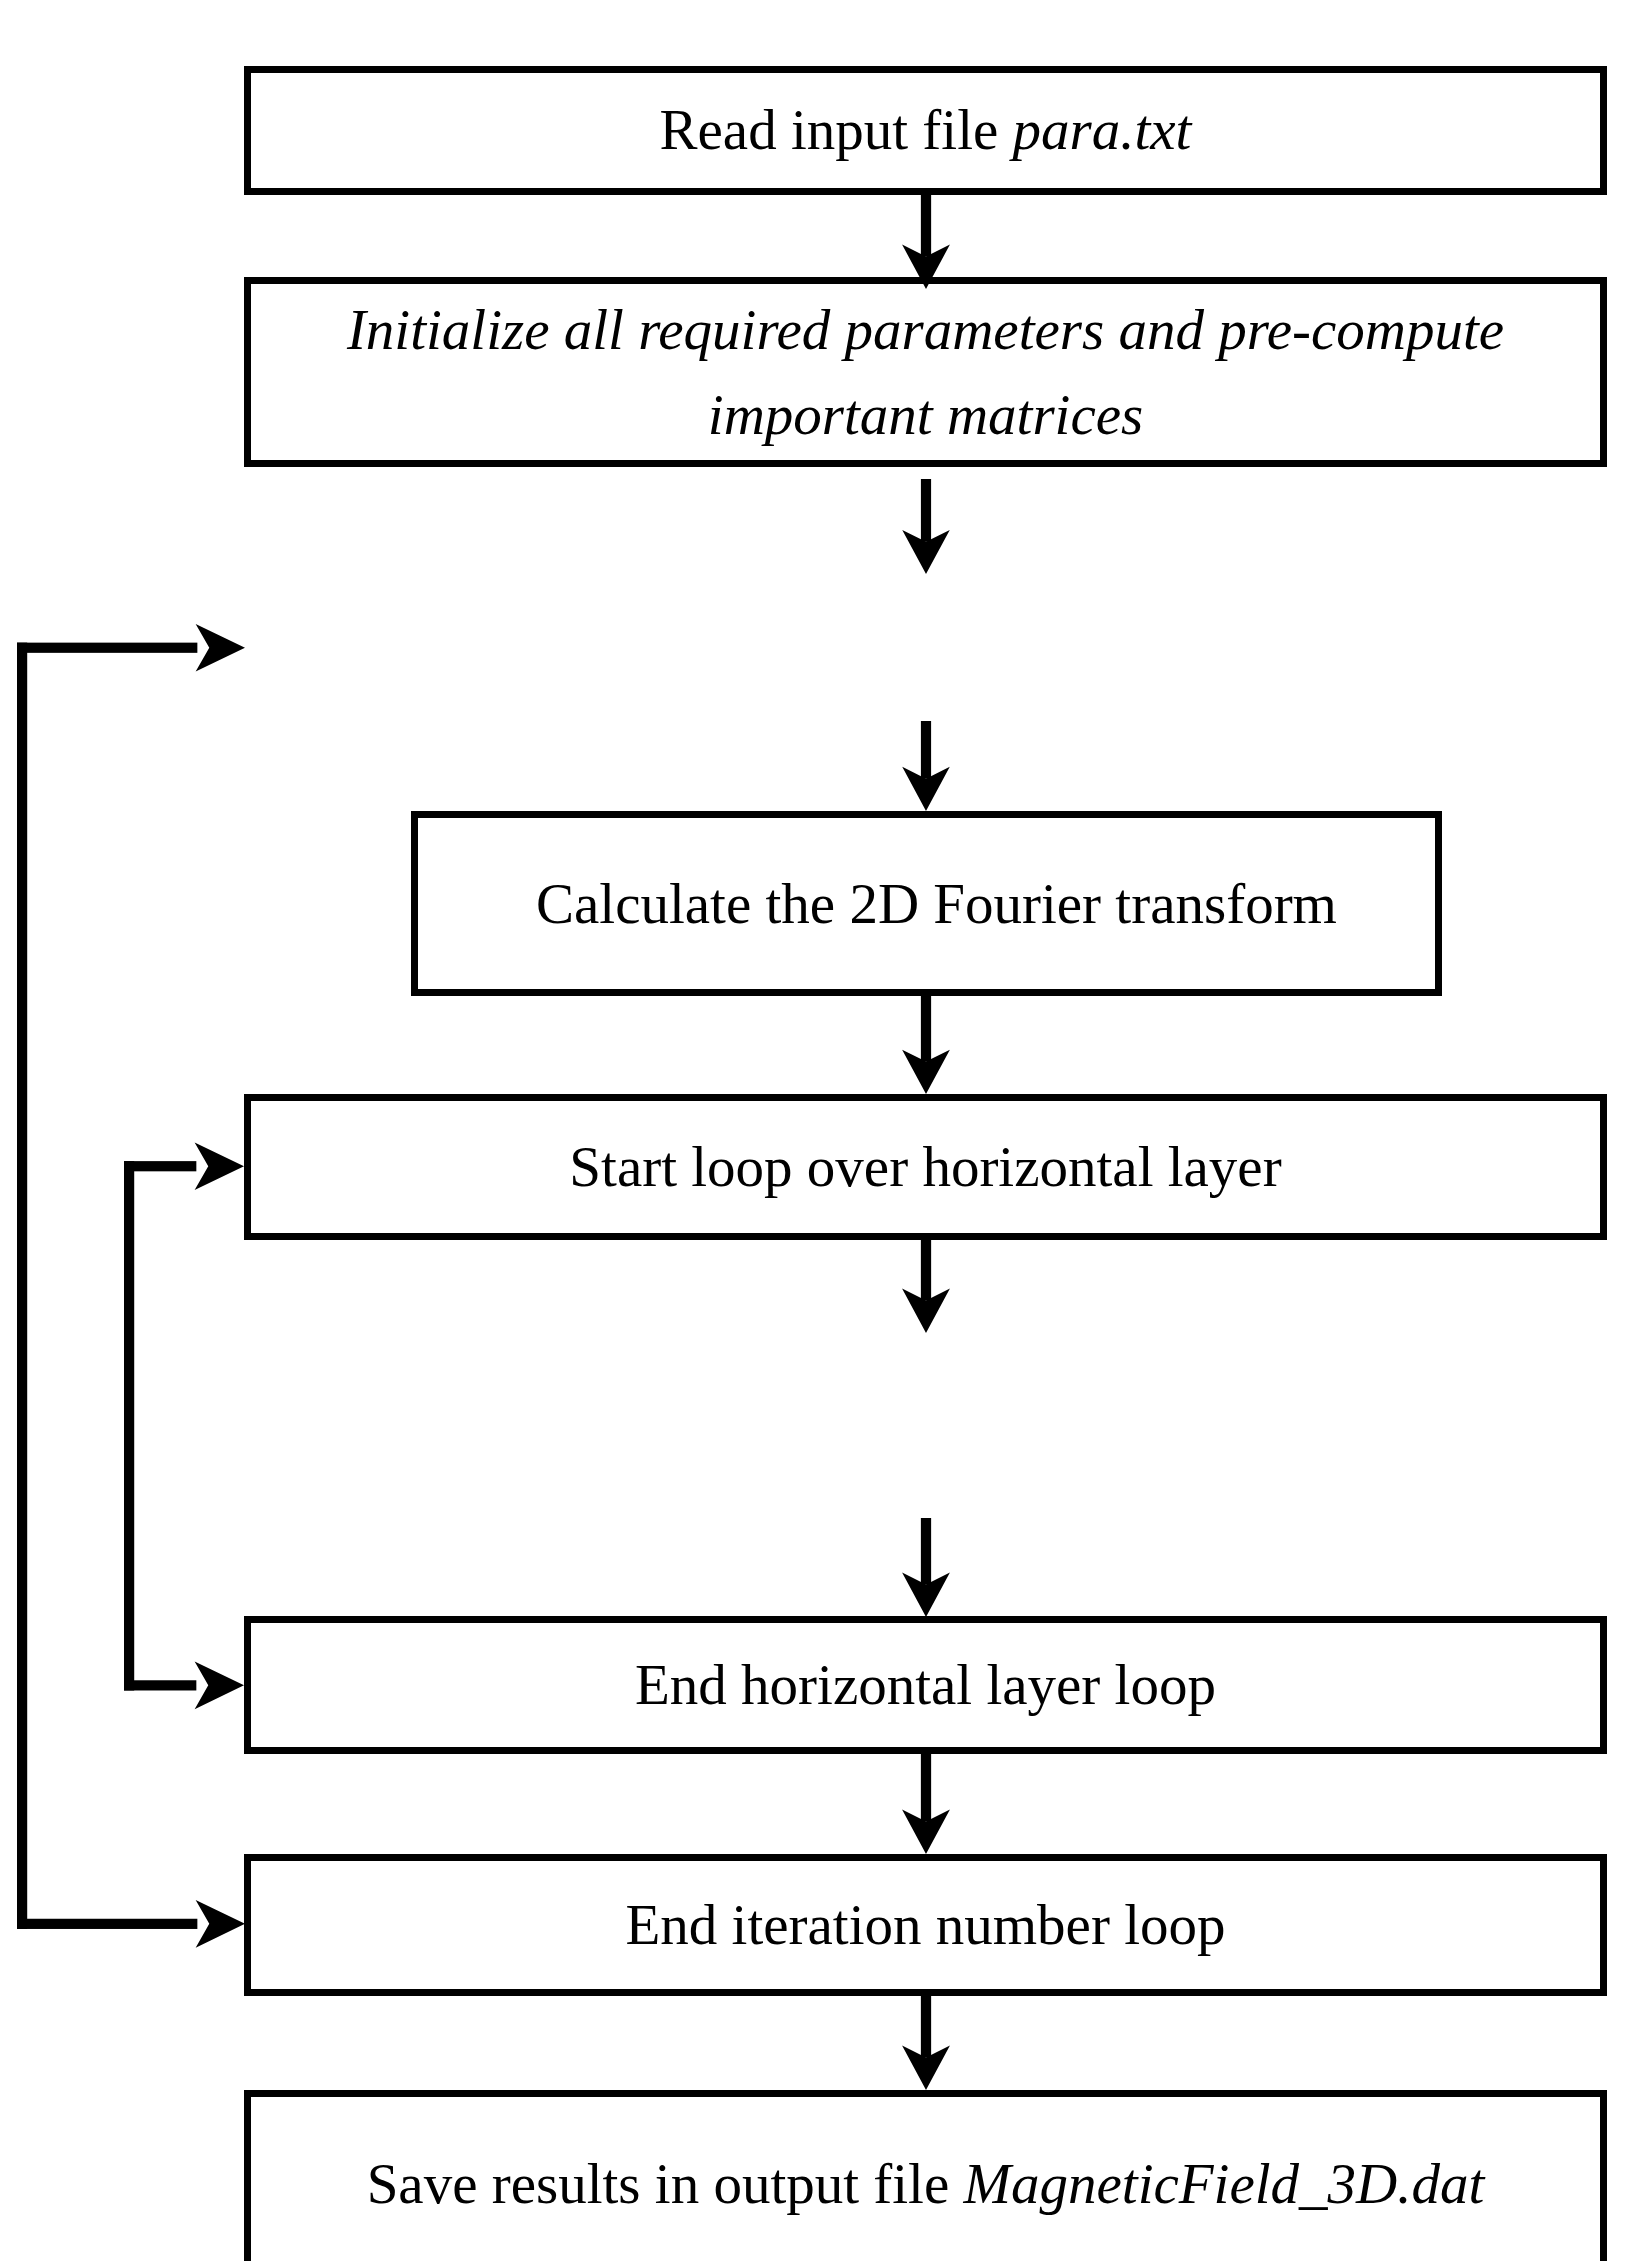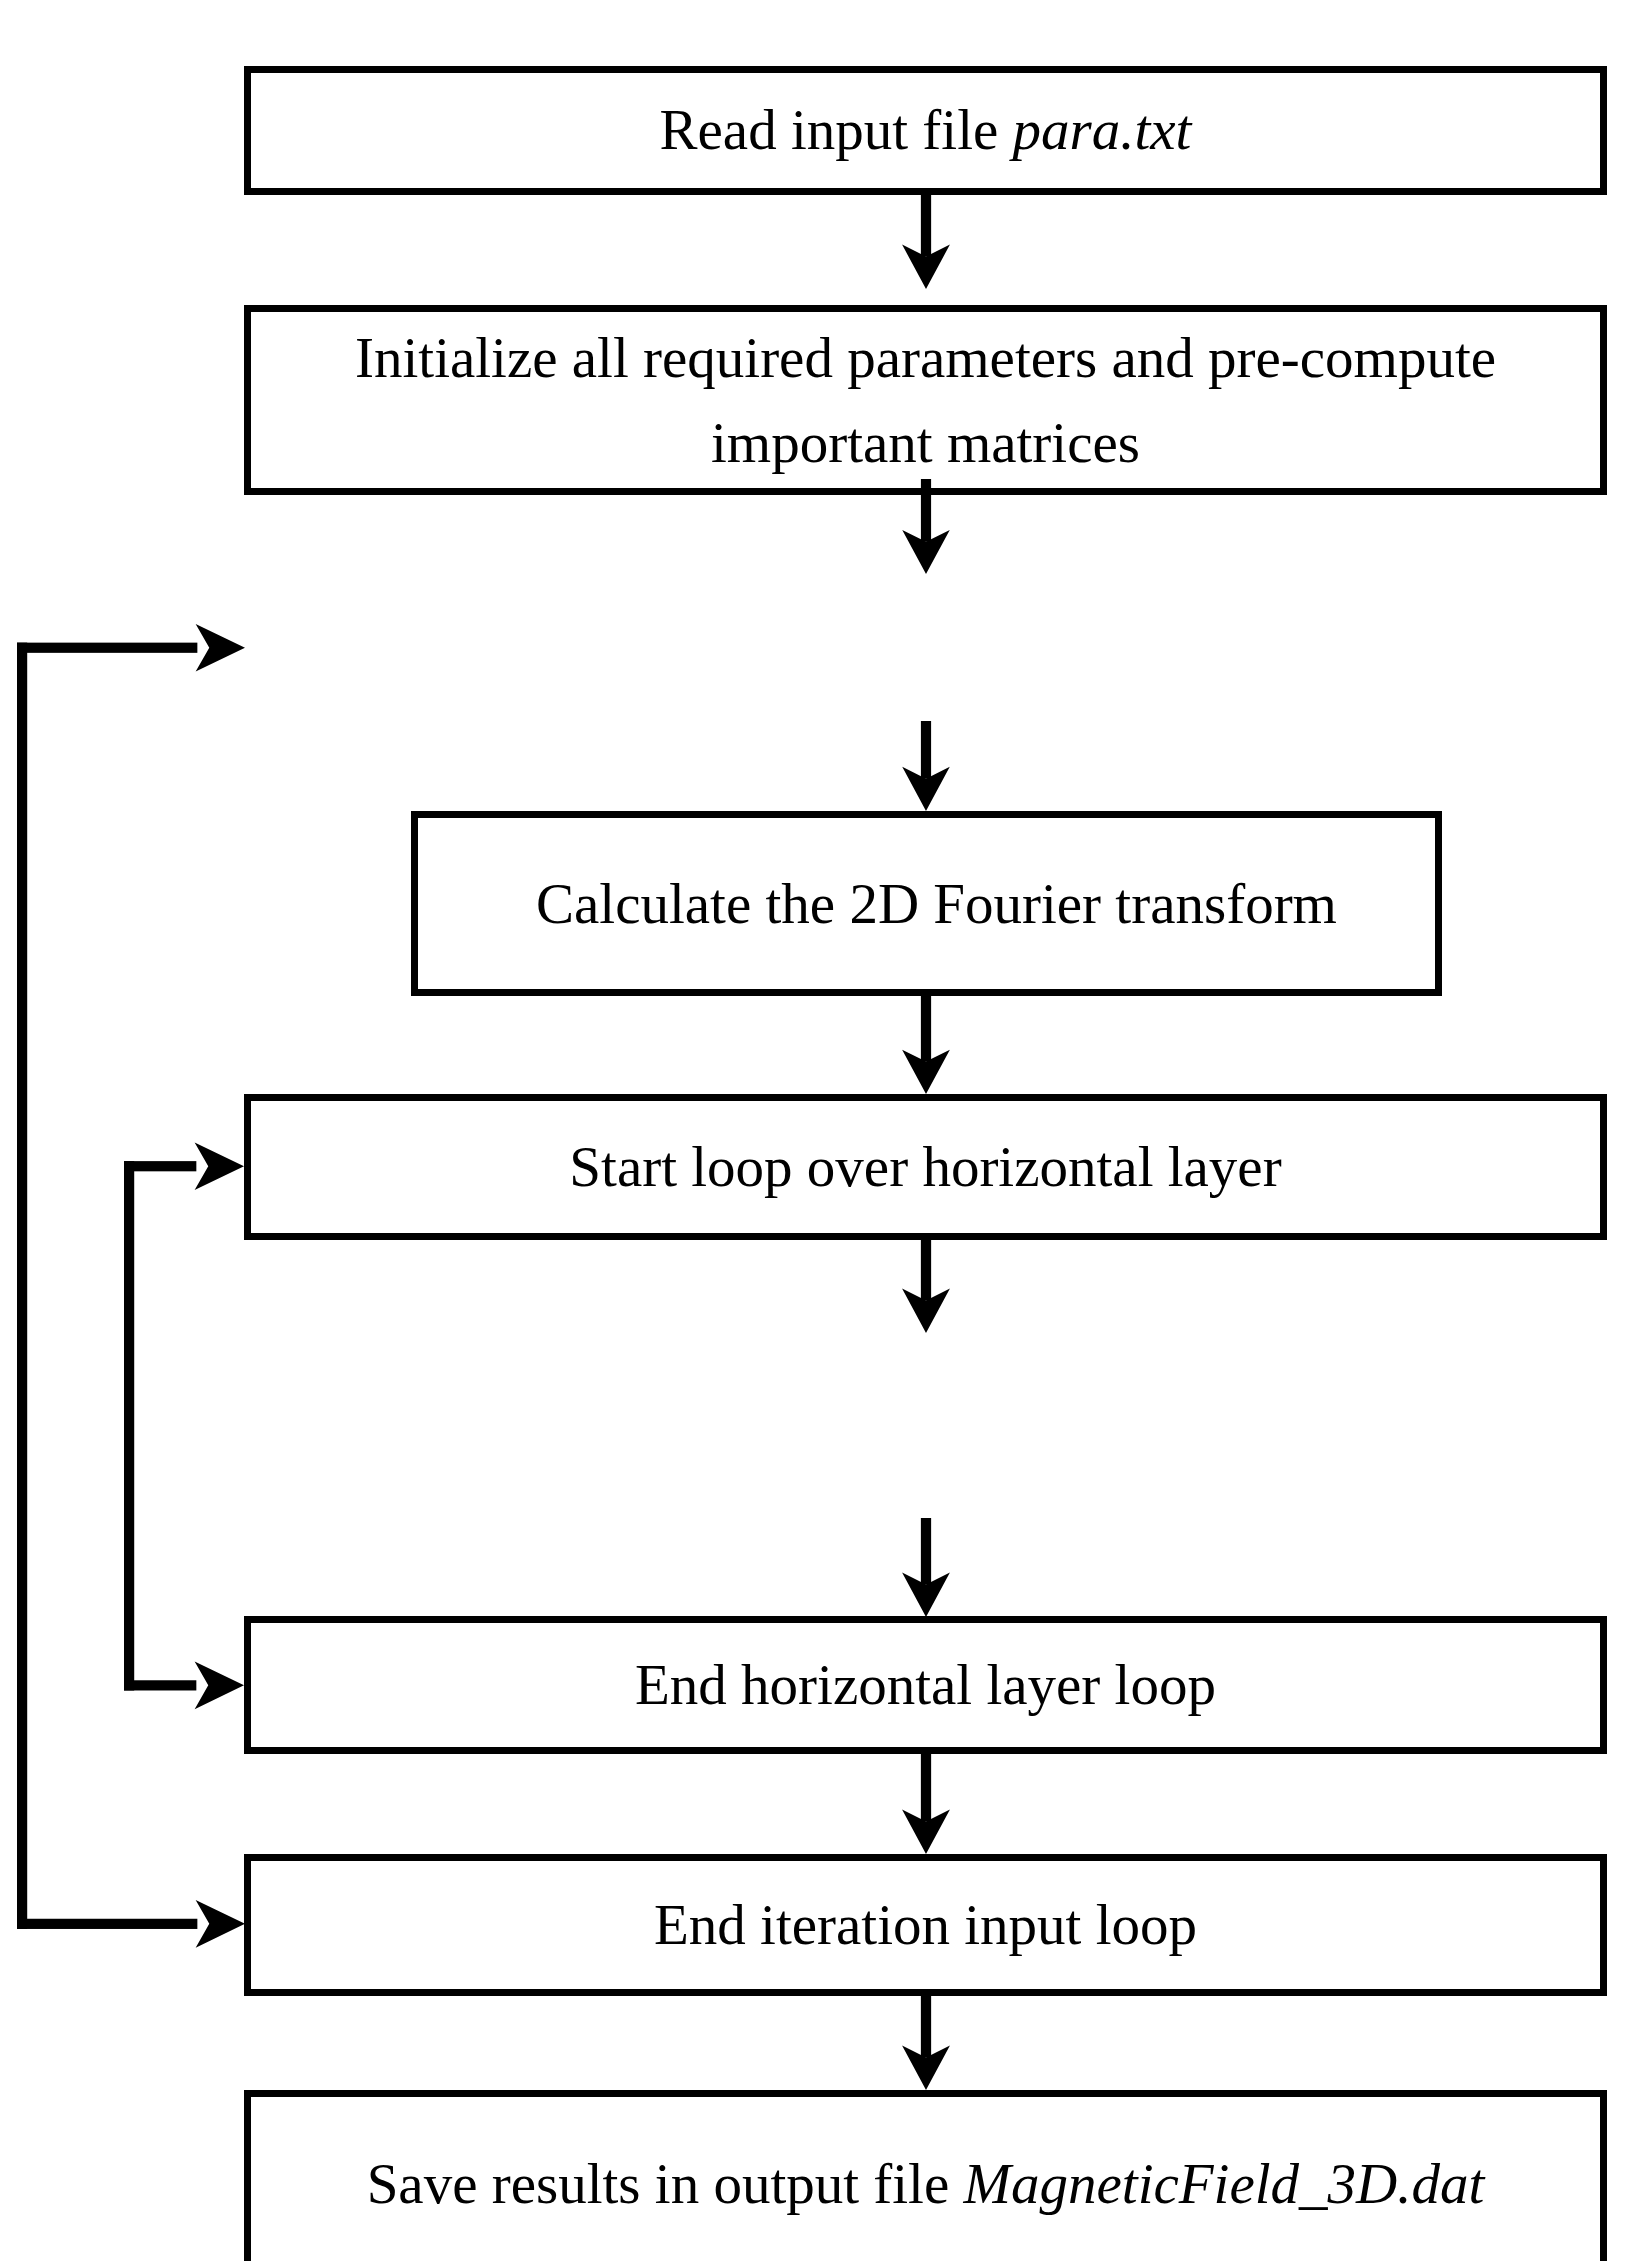--- a/index.html
+++ b/index.html
@@ -26,21 +26,21 @@
     line-height: 1.5;
   }
   .node .line { white-space: nowrap; }
   .node i { font-style: italic; }
   
   .w  { left: 244px; width: 1363px; }
   
   .n  { left: 411px; width: 1031px; }
 
   .node-read      { top: 25.6px;   height: 129px; }
-  .node-init      { top: 265px;  height: 190px; }
+  .node-init      { top: 237px;  height: 190px; font-style: italic; }
   .node-startiter { top: 534px;  height: 146px; }
   .node-fourier   { top: 771px;  height: 185px; padding-left: 20px; }
   .node-startlay  { top: 1054px; height: 146px; }
   .node-field     { top: 1293px; height: 185px; }
   .node-endlay    { top: 1576px; height: 138px; }
   .node-enditer   { top: 1814px; height: 142px; }
   .node-save      { top: 2050px; height: 187px; }
 
   svg.conn { position: absolute; display: block; }
   svg.conn .ink { fill: #000000; stroke: none; }
@@ -79,21 +79,21 @@
   <div class="node w node-startlay">
     <div class="line">Start loop over horizontal layer</div>
   </div>
 
 
   <div class="node w node-endlay">
     <div class="line">End horizontal layer loop</div>
   </div>
 
   <div class="node w node-enditer">
-    <div class="line">End iteration input loop</div>
+    <div class="line">End iteration number loop</div>
   </div>
 
   <div class="node w node-save">
     <div class="line"><span>Save results in output file </span><i>MagneticField_3D.dat</i></div>
   </div>
 
   <svg class="conn va1" width="48" height="94" viewBox="0 0 56 110">
     <rect class="ink" x="22" y="0" width="12" height="72"></rect>
       <polygon class="ink" points="0,58 28,72 56,58 28,110"></polygon>
   </svg>

